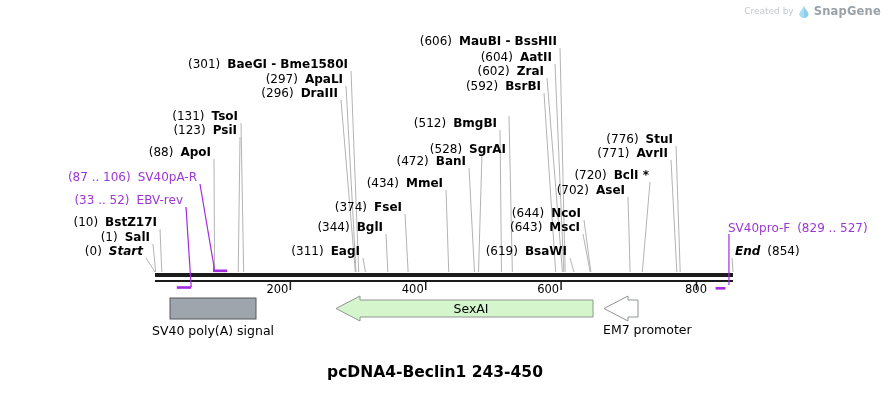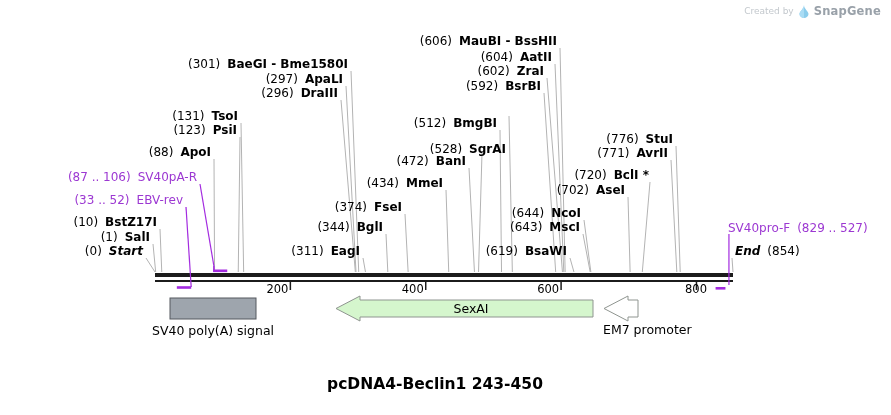--- a/index.html
+++ b/index.html
@@ -14,21 +14,21 @@
   .lbl .gap { display:inline-block; width:7px; }
   .lbl.primer { color:#9c38d2; }
   .lbl.primer .name { font-weight:normal; }
   .lbl.terminus .name { font-style:italic; }
   .ticklbl { position:absolute; font-size:11.5px; color:#000; white-space:nowrap; pointer-events:auto; }
   .featlbl { position:absolute; font-size:12.5px; color:#000; white-space:nowrap; pointer-events:auto; }
   .featlbl.inside { transform:translateX(-50%); }
   #watermark { position:absolute; top:4px; right:10px; display:flex; align-items:center; gap:5px; }
   #watermark .created { font-size:9px; color:#c3c8cd; }
   #watermark .brand { font-size:11.5px; font-weight:600; color:#99a1a9; letter-spacing:.2px; }
-  #titleblock { position:absolute; left:0; width:870px; top:375px; text-align:center; }
+  #titleblock { position:absolute; left:0; width:870px; top:363px; text-align:center; }
   #titleblock .t1 { font-size:15.5px; font-weight:bold; color:#000; }
   #titleblock .t2 { font-size:11.5px; color:#1a1a1a; margin-top:3px; }
 </style>
 </head>
 <body>
 
 <div id="stage">
   <svg id="svg" width="891" height="415" viewBox="0 0 891 415">
       <line x1="560" y1="48" x2="565.1498829039813" y2="272" stroke="#b3b3b3" stroke-width="1"></line>
       <line x1="555" y1="64" x2="563.7962529274005" y2="272" stroke="#b3b3b3" stroke-width="1"></line>

